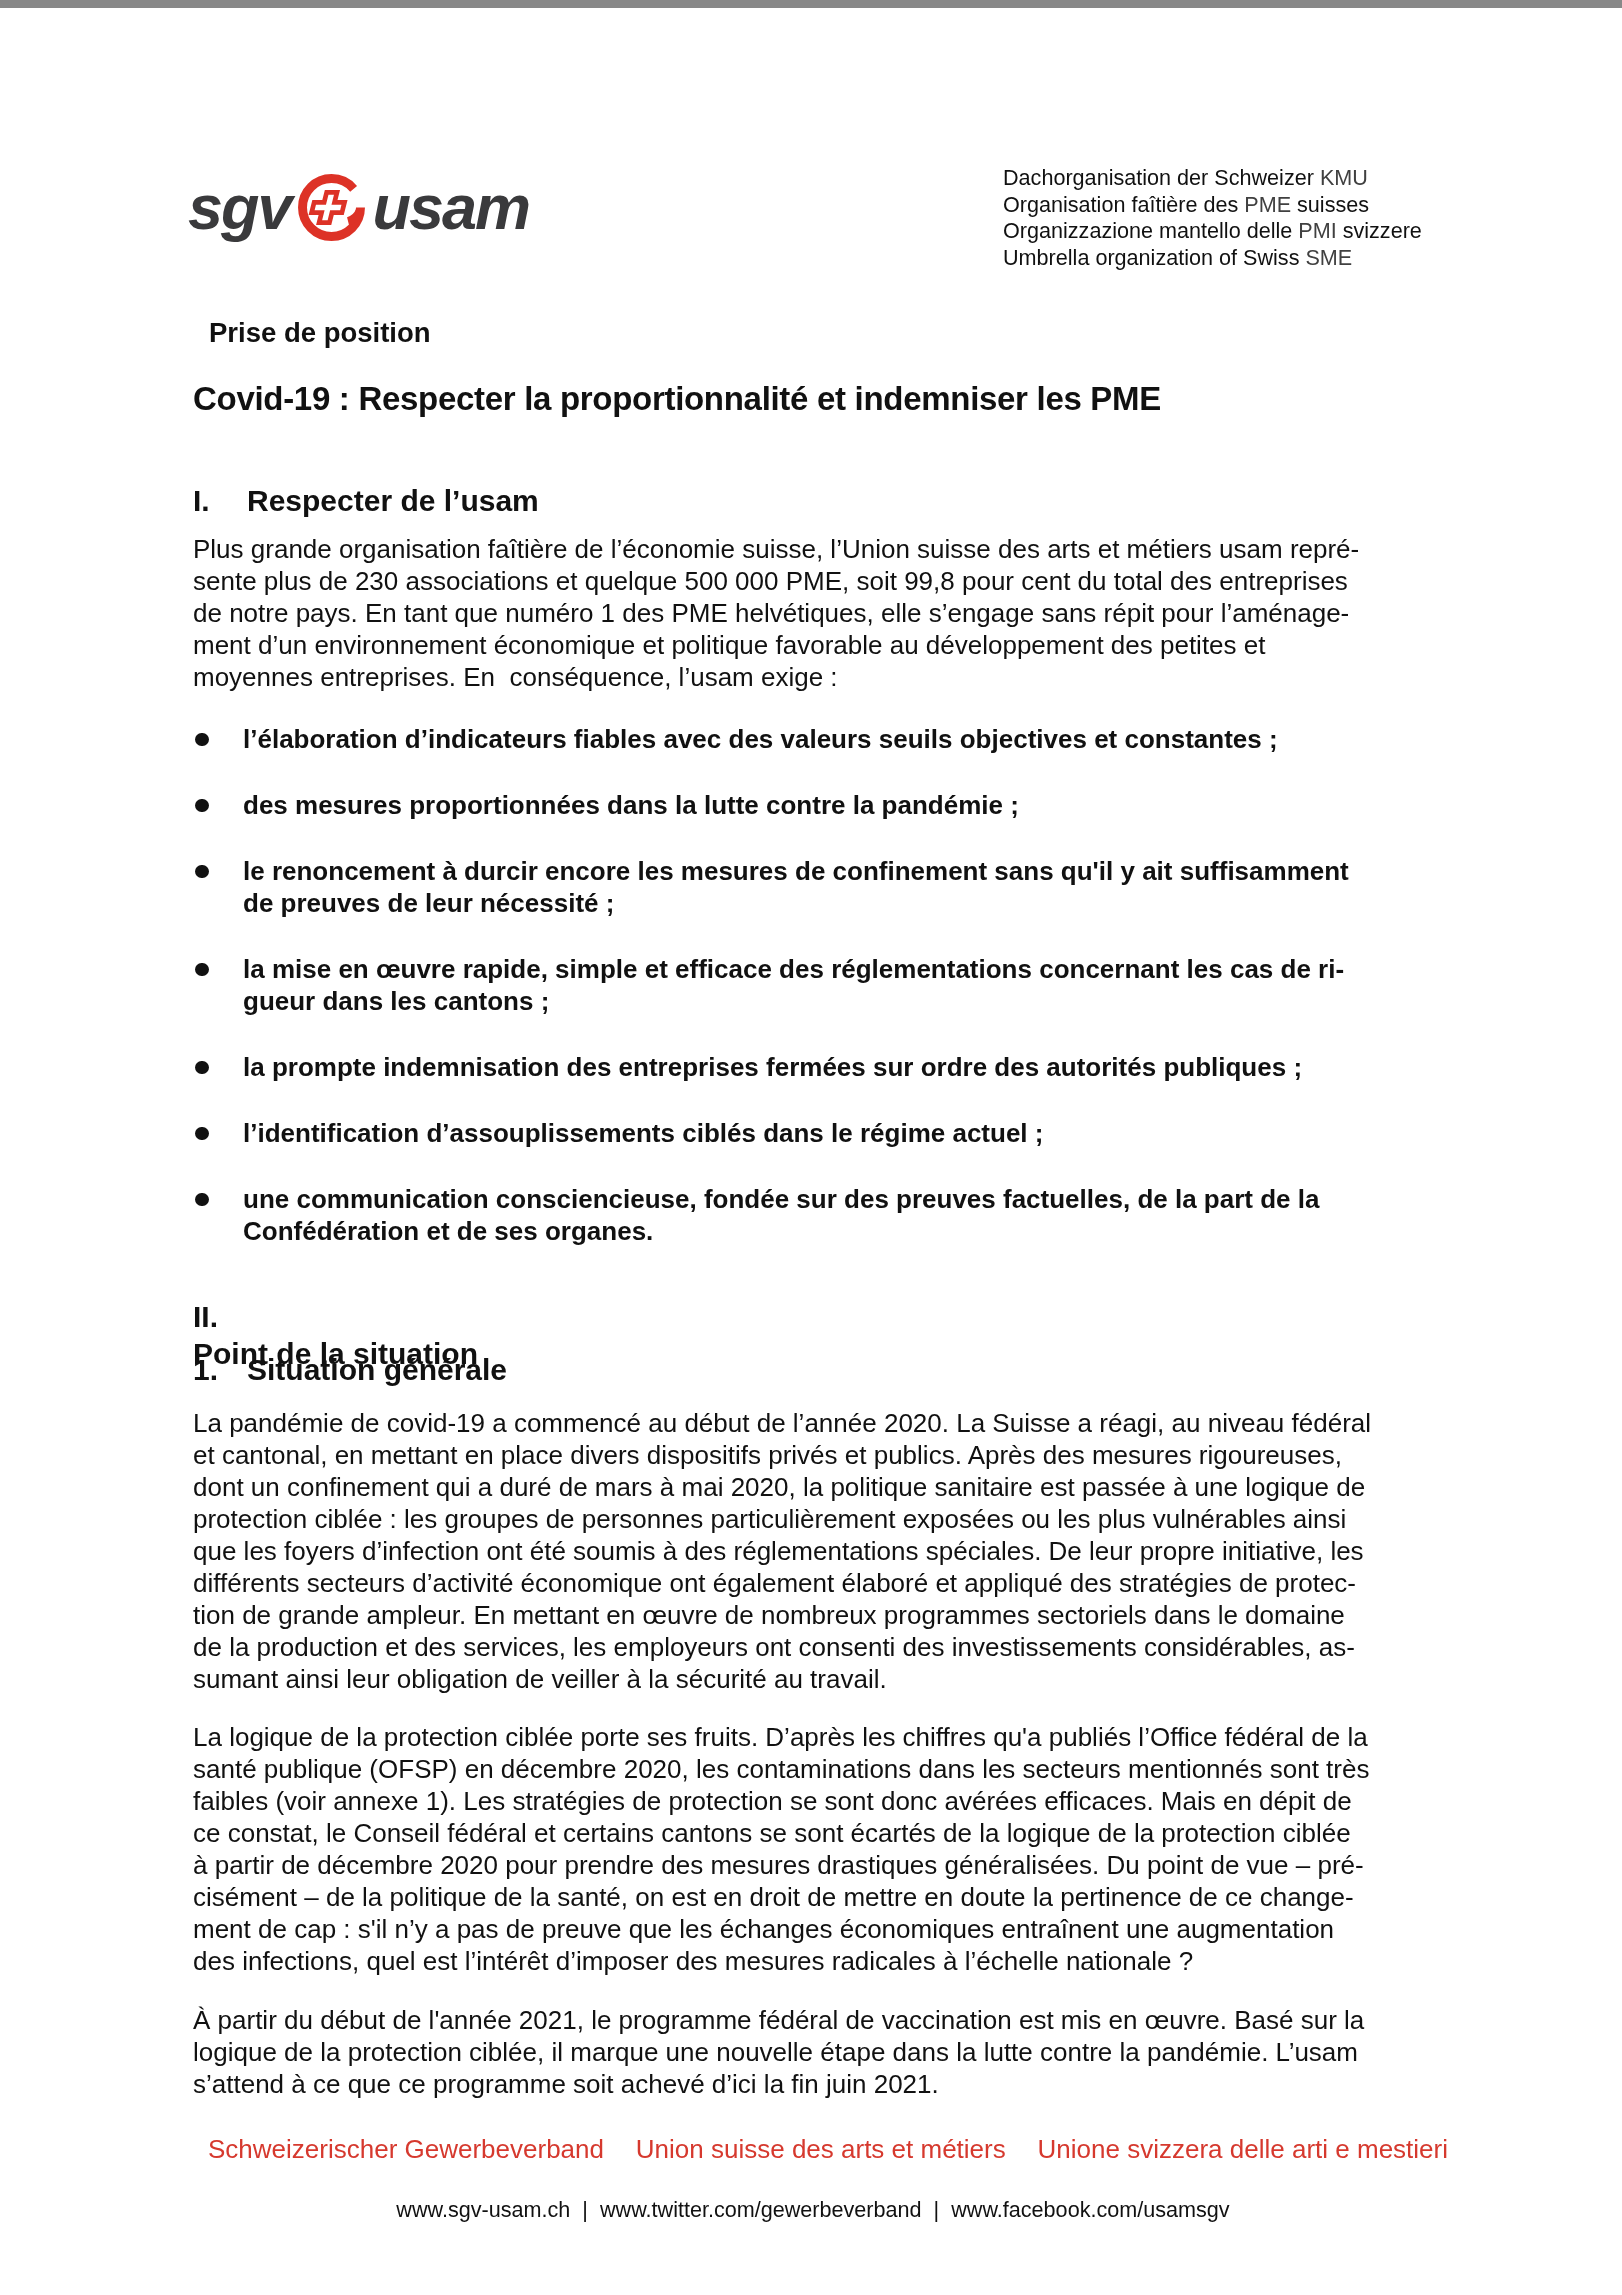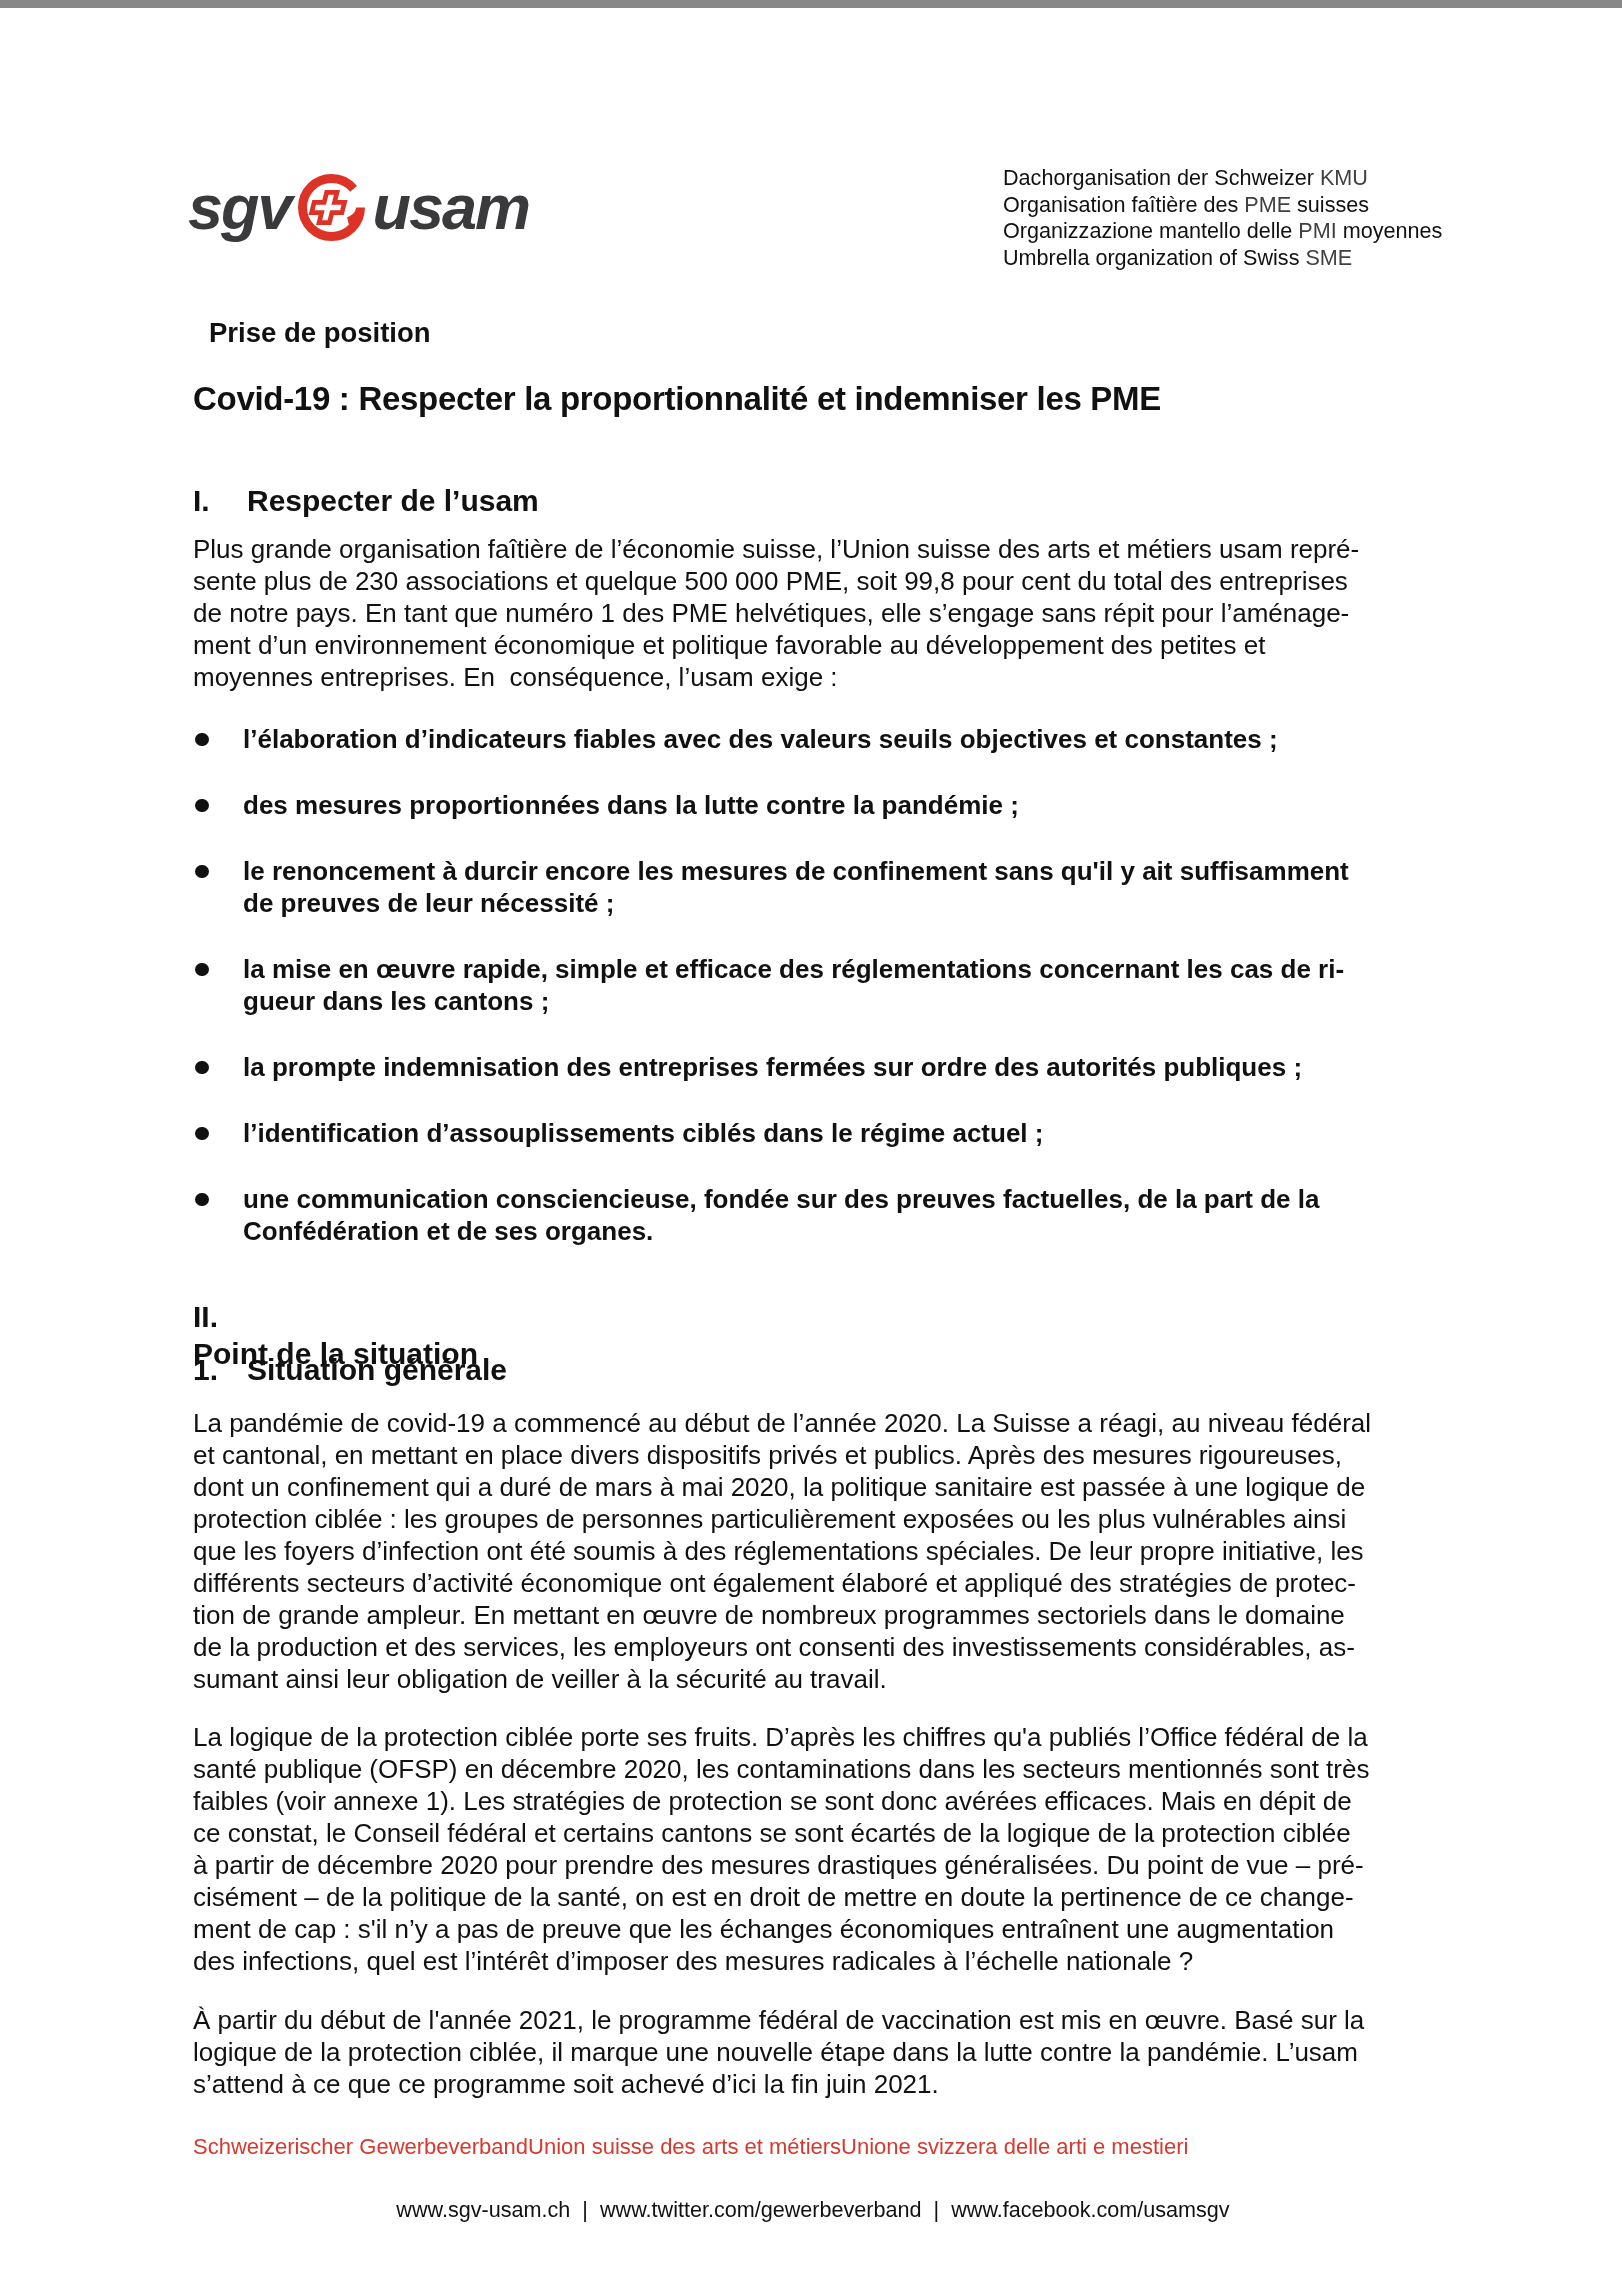--- a/index.html
+++ b/index.html
@@ -44,23 +44,23 @@
     position:relative;padding-left:50px;margin:0 0 34px 0;
     font-size:26px;line-height:32px;font-weight:700;white-space:pre;
   }
   .bullets li .dot{
     position:absolute;left:2px;top:9.8px;width:13.7px;height:13.7px;
     border-radius:50%;background:#111;
   }
 
   
   .f-orgs{
-    left:193px;top:2126px;width:1240px;
-    display:flex;justify-content:flex-start;
-    font-size:22px;color:#d6392e;white-space:pre;
+    left:208px;top:2126px;width:1240px;
+    display:flex;justify-content:space-between;
+    font-size:26px;color:#d6392e;white-space:pre;
   }
   .f-addr{left:193px;top:2161px;width:1240px;text-align:center;font-size:21.6px;white-space:pre;}
   .f-web{left:193px;top:2189px;width:1240px;text-align:center;font-size:21.6px;white-space:pre;}
 </style>
 </head>
 <body>
 
 <div class="page">
 
   <div class="abs logo">
@@ -69,21 +69,21 @@
       <circle cx="50" cy="50" r="42" fill="none" stroke="#dd3226" stroke-width="13" stroke-dasharray="234 30"></circle>
       <path d="M 91 55 Q 86 67 74 70" fill="none" stroke="#dd3226" stroke-width="12" stroke-linecap="butt"></path>
       <path transform="translate(45,50) skewX(-14)" d="M -7.5 -22 L 7.5 -22 L 7.5 -7.5 L 22 -7.5 L 22 7.5 L 7.5 7.5 L 7.5 22 L -7.5 22 L -7.5 7.5 L -22 7.5 L -22 -7.5 L -7.5 -7.5 Z" fill="#ffffff" stroke="#dd3226" stroke-width="7"></path>
     </svg>
     <span class="logo-text">usam</span>
   </div>
 
   <div class="abs org-block">
     <div class="org-line"><span>Dachorganisation der Schweizer </span><span class="acr">KMU</span><span></span></div>
     <div class="org-line"><span>Organisation faîtière des </span><span class="acr">PME</span><span> suisses</span></div>
-    <div class="org-line"><span>Organizzazione mantello delle </span><span class="acr">PMI</span><span> moyennes</span></div>
+    <div class="org-line"><span>Organizzazione mantello delle </span><span class="acr">PMI</span><span> svizzere</span></div>
     <div class="org-line"><span>Umbrella organization of Swiss </span><span class="acr">SME</span><span></span></div>
   </div>
 
   <div class="abs kicker">Prise de position</div>
   <h1 class="abs doc-title" style="margin:0;">Covid-19 : Respecter la proportionnalité et indemniser les PME</h1>
 
   <div class="abs h-num" style="top:474px;">
     <span class="num">I.</span>
     <span>Respecter de l’usam</span>
   </div>

